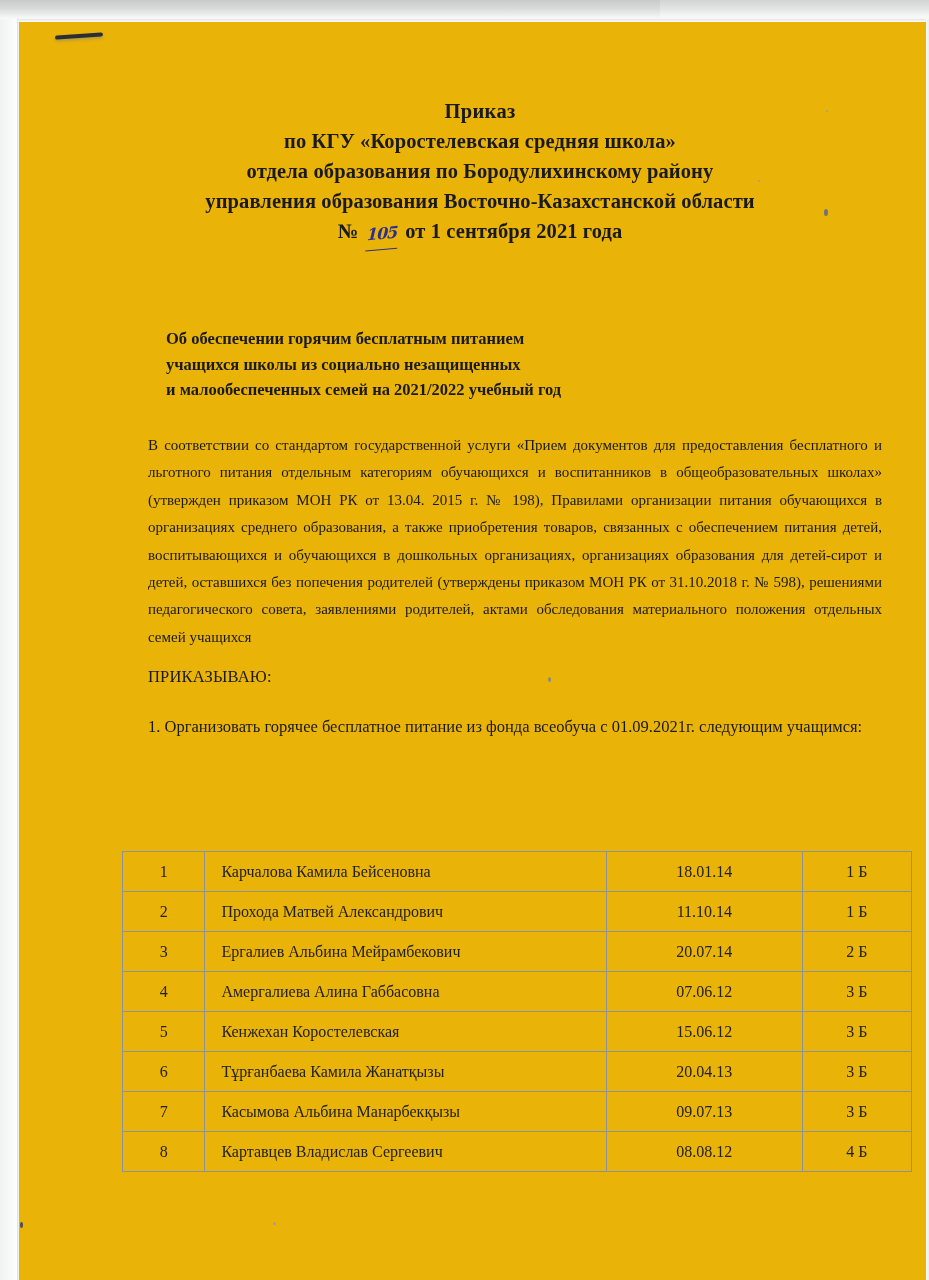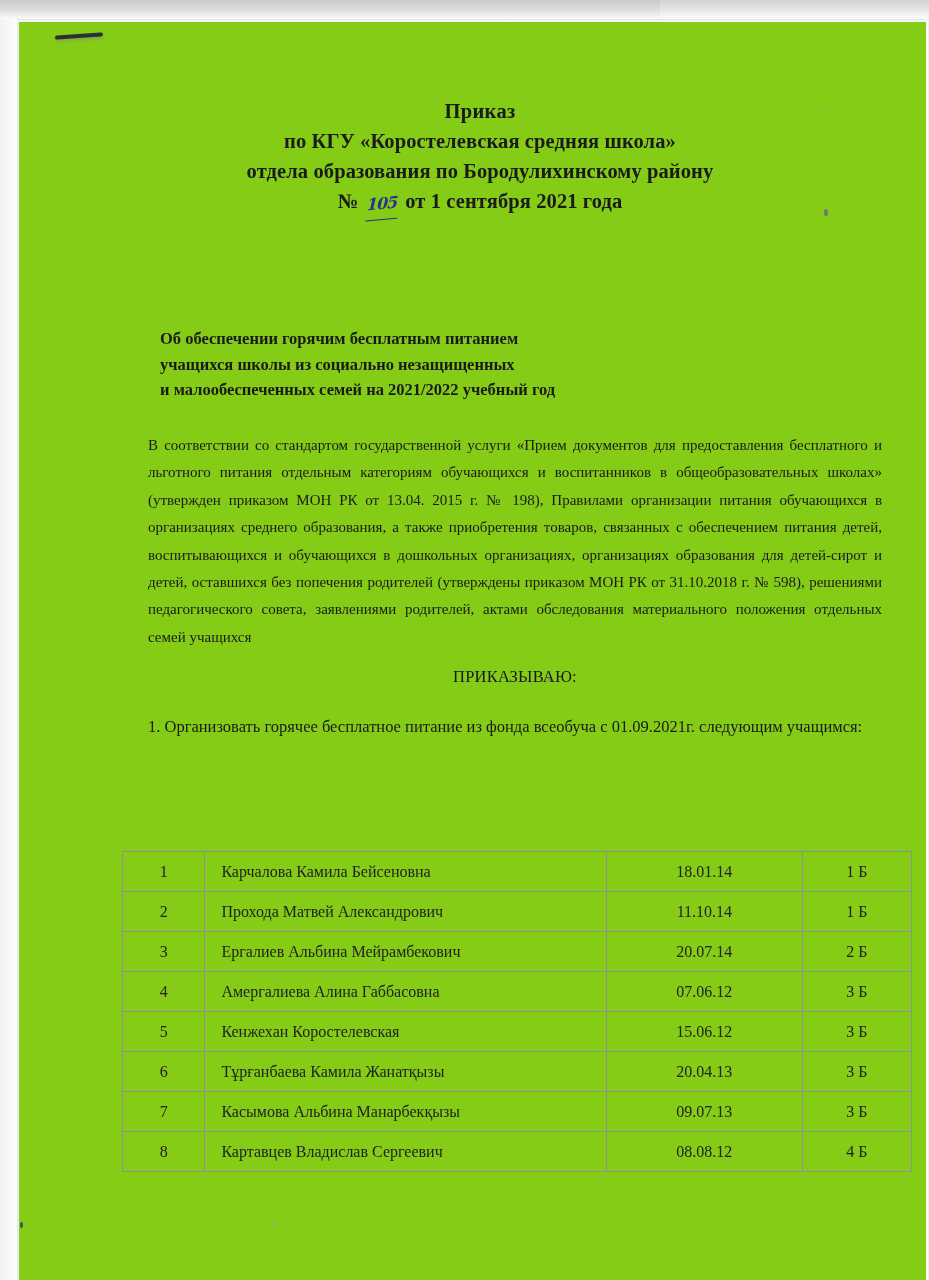--- a/index.html
+++ b/index.html
@@ -11,21 +11,21 @@
   body {
     font-family: "Liberation Serif", "DejaVu Serif", serif;
     color: #1a1a1a;
   }
 
   .scan-page {
     position: relative;
     width: 929px;
     height: 1280px;
     overflow: hidden;
-    background: #84cc16;
+    background: #eab308;
   }
 
   
   .scan-top-band {
     position: absolute;
     top: 0; left: 0;
     width: 929px;
     height: 19px;
     background: linear-gradient(to bottom, #c9cbcb 0%, #d9dbdb 45%, #eef0f0 80%, #fafafa 100%);
   }
@@ -129,40 +129,40 @@
 
   .subject-block {
     position: absolute;
     top: 326px; left: 160px;
     width: 560px;
     font-weight: bold;
     font-size: 16.5px;
     line-height: 25.5px;
     text-align: left;
   }
-  .subject-block span { display: block; }
+  .subject-block span { display: block; margin-left: 6px; }
 
   .para {
     position: absolute;
     left: 148px;
     width: 734px;
     font-size: 15px;
     line-height: 27.4px;
     text-align: justify;
     text-justify: inter-word;
   }
   .para-main { top: 432px; }
 
   .para-plain {
     position: absolute;
     left: 148px;
     width: 734px;
     font-size: 16.5px;
     line-height: 27.4px;
-    text-align: center;
+    text-align: left;
   }
   .para-order-verb { top: 663px; letter-spacing: .2px; }
   .para-item-1 { top: 713px; text-align: justify; }
 
   .list-heading {
     position: absolute;
     top: 765px; left: 150px;
     width: 660px;
     text-align: center;
     font-weight: bold;
@@ -223,20 +223,21 @@
   <div class="speck s4"></div>
   <div class="speck s5"></div>
   <div class="speck s6"></div>
 
   <div class="doc-body">
 
     <div class="title-block">
       <span class="title-line first">Приказ</span>
       <span class="title-line">по КГУ «Коростелевская средняя школа»</span>
       <span class="title-line">отдела образования по Бородулихинскому району</span>
+      <span class="title-line">управления образования Восточно-Казахстанской области</span>
       <span class="title-line order-number-line">
         <span>№</span>
         <span class="handwritten-number">105</span>
         <span>от 1 сентября 2021 года</span>
       </span>
     </div>
 
     <div class="subject-block">
       <span>Об обеспечении горячим бесплатным питанием</span>
       <span>учащихся школы из социально незащищенных</span>

